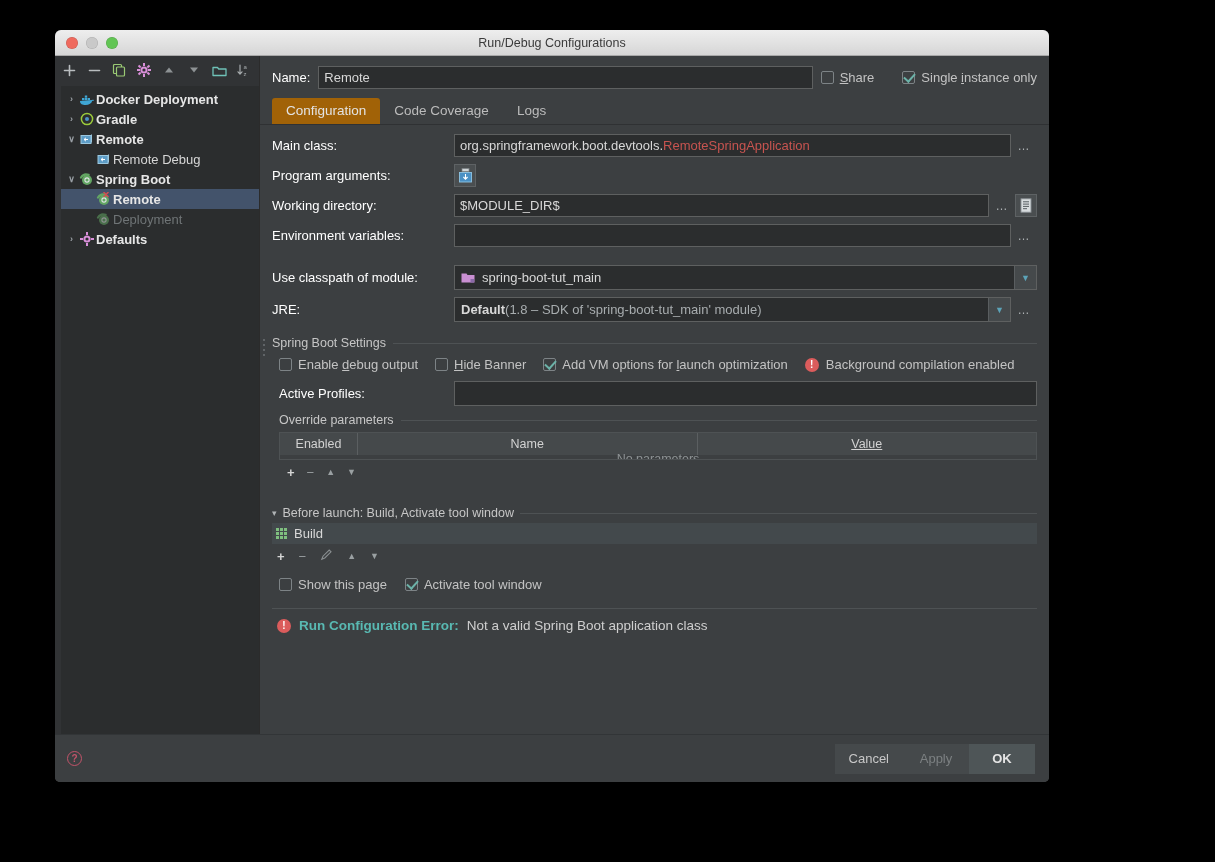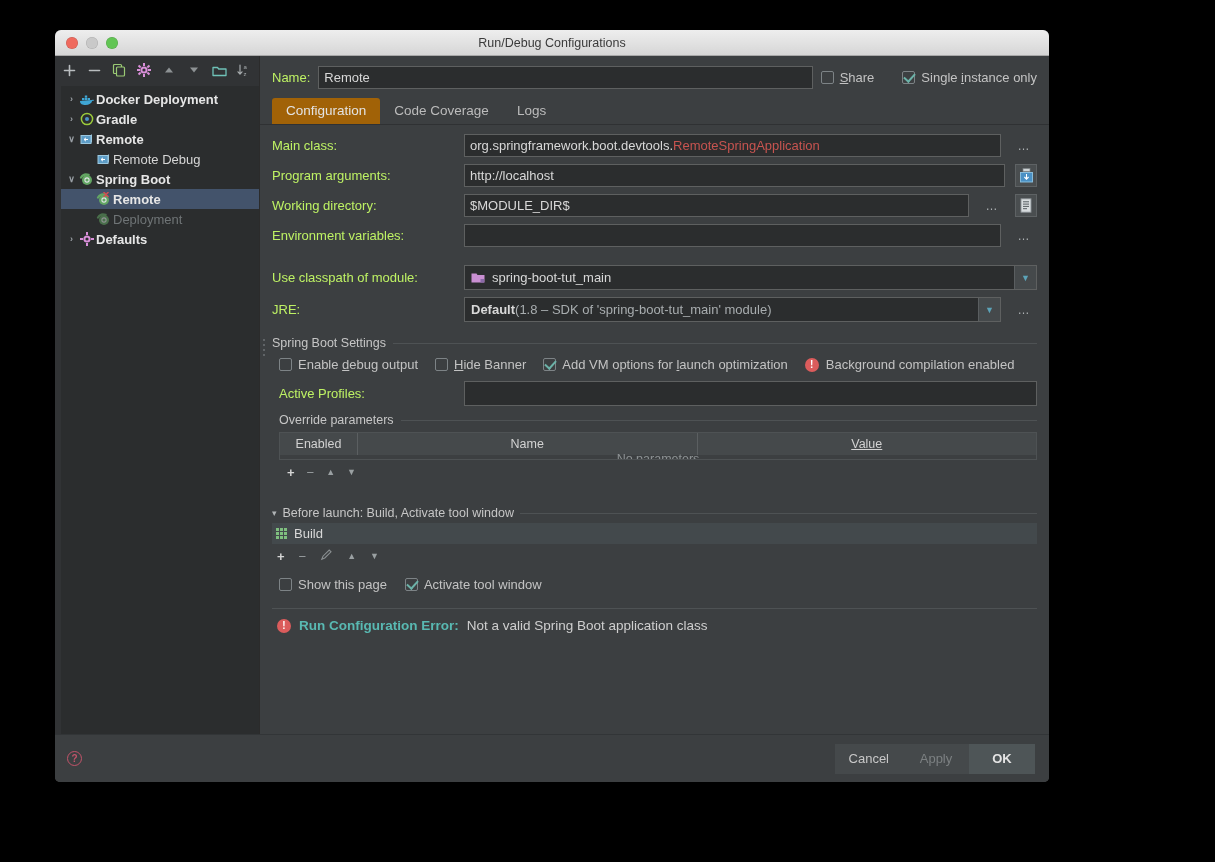--- a/index.html
+++ b/index.html
@@ -92,21 +92,21 @@
     background: #3c3f41;
     display: flex; flex-direction: column;
     padding: 0 0 0 0;
     position: relative;
   }
   .name-row {
     display: flex; align-items: center;
     padding: 10px 12px 8px 12px;
     gap: 8px;
   }
-  .lbl { color: #bef264; font-size: 13px; white-space: nowrap; }
+  .lbl { color: #ffffff; font-size: 13px; white-space: nowrap; }
   .txtfield {
     background: #2b2d2e;
     border: 1px solid #5e6060;
     color: #d8d8d8;
     font-size: 13px;
     height: 23px;
     padding: 0 5px;
     display: flex; align-items: center;
     white-space: nowrap; overflow: hidden;
   }
@@ -143,21 +143,21 @@
   .tab.active { background: #a16207; color: #e3e3e3; }
 
   .form {
     padding: 9px 12px 0 12px;
     flex: 1; min-height: 0;
     position: relative;
   }
   .frow {
     display: flex; align-items: center;
     margin-bottom: 7px;
-    gap: 10px;
+    gap: 0;
   }
   .frow .lbl { width: 182px; flex: 0 0 182px; }
   .frow .grow { flex: 1; min-width: 0; }
 
   .sq-btn {
     width: 22px; height: 23px; flex: 0 0 22px;
     background: #4a4e50;
     border: 1px solid #5e6264;
     color: #bdbdbd;
     font-size: 11px;
@@ -510,21 +510,20 @@
             <div class="txtfield grow">
               <span>org.springframework.boot.devtools.</span>
                 <span style="color:#c75450;">RemoteSpringApplication</span>
             </div>
             <div class="dots-btn">…</div>
           </div>
 
 
           <div class="frow">
             <span class="lbl">Program arguments:</span>
-            <div class="txtfield grow">http://localhost</div>
             <div class="sq-btn">
               <svg width="15" height="15" viewBox="0 0 15 15">
                   <rect x="4" y="0.5" width="7" height="3" fill="#cfd4d6" stroke="#7a8084" stroke-width="0.7"></rect>
                   <rect x="1.5" y="4.5" width="12" height="9.5" fill="#4a90c4" stroke="#8fc5e4" stroke-width="0.9"></rect>
                   <path d="M7.5 6v5M5.4 9l2.1 2.2L9.6 9" stroke="#ffffff" stroke-width="1.1" fill="none"></path>
                 </svg>
             </div>
           </div>
 
           <div class="frow">

